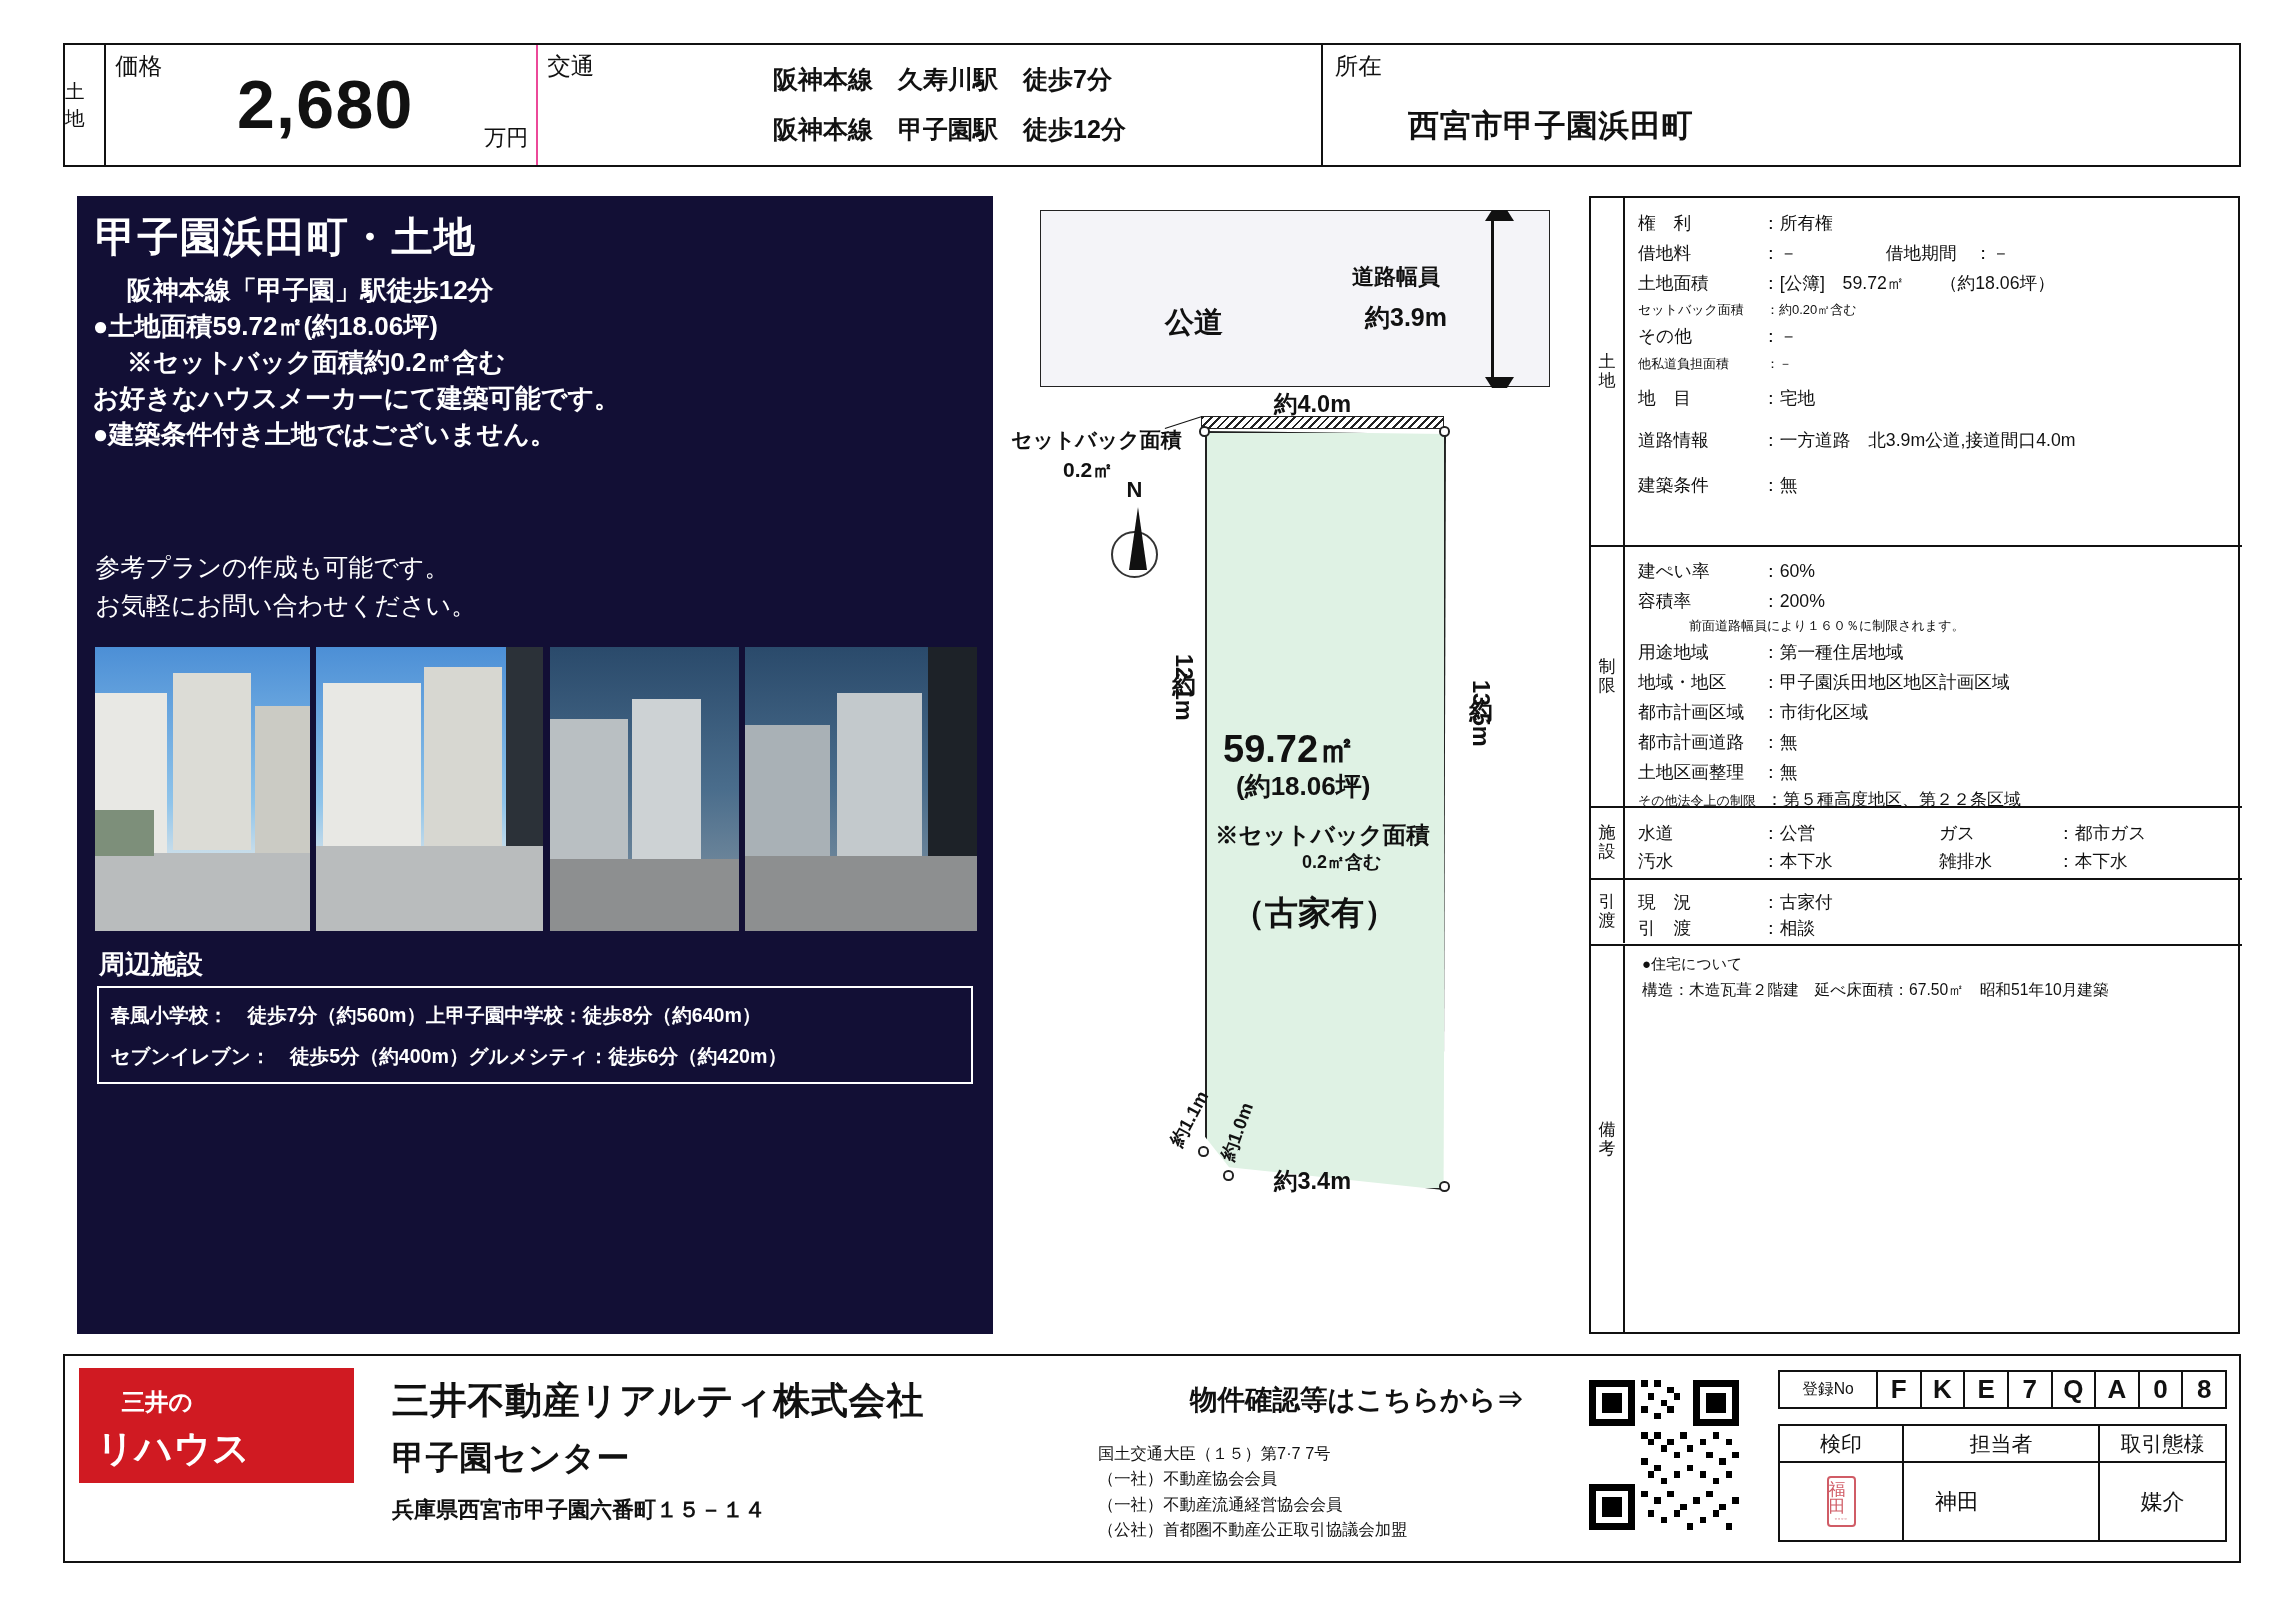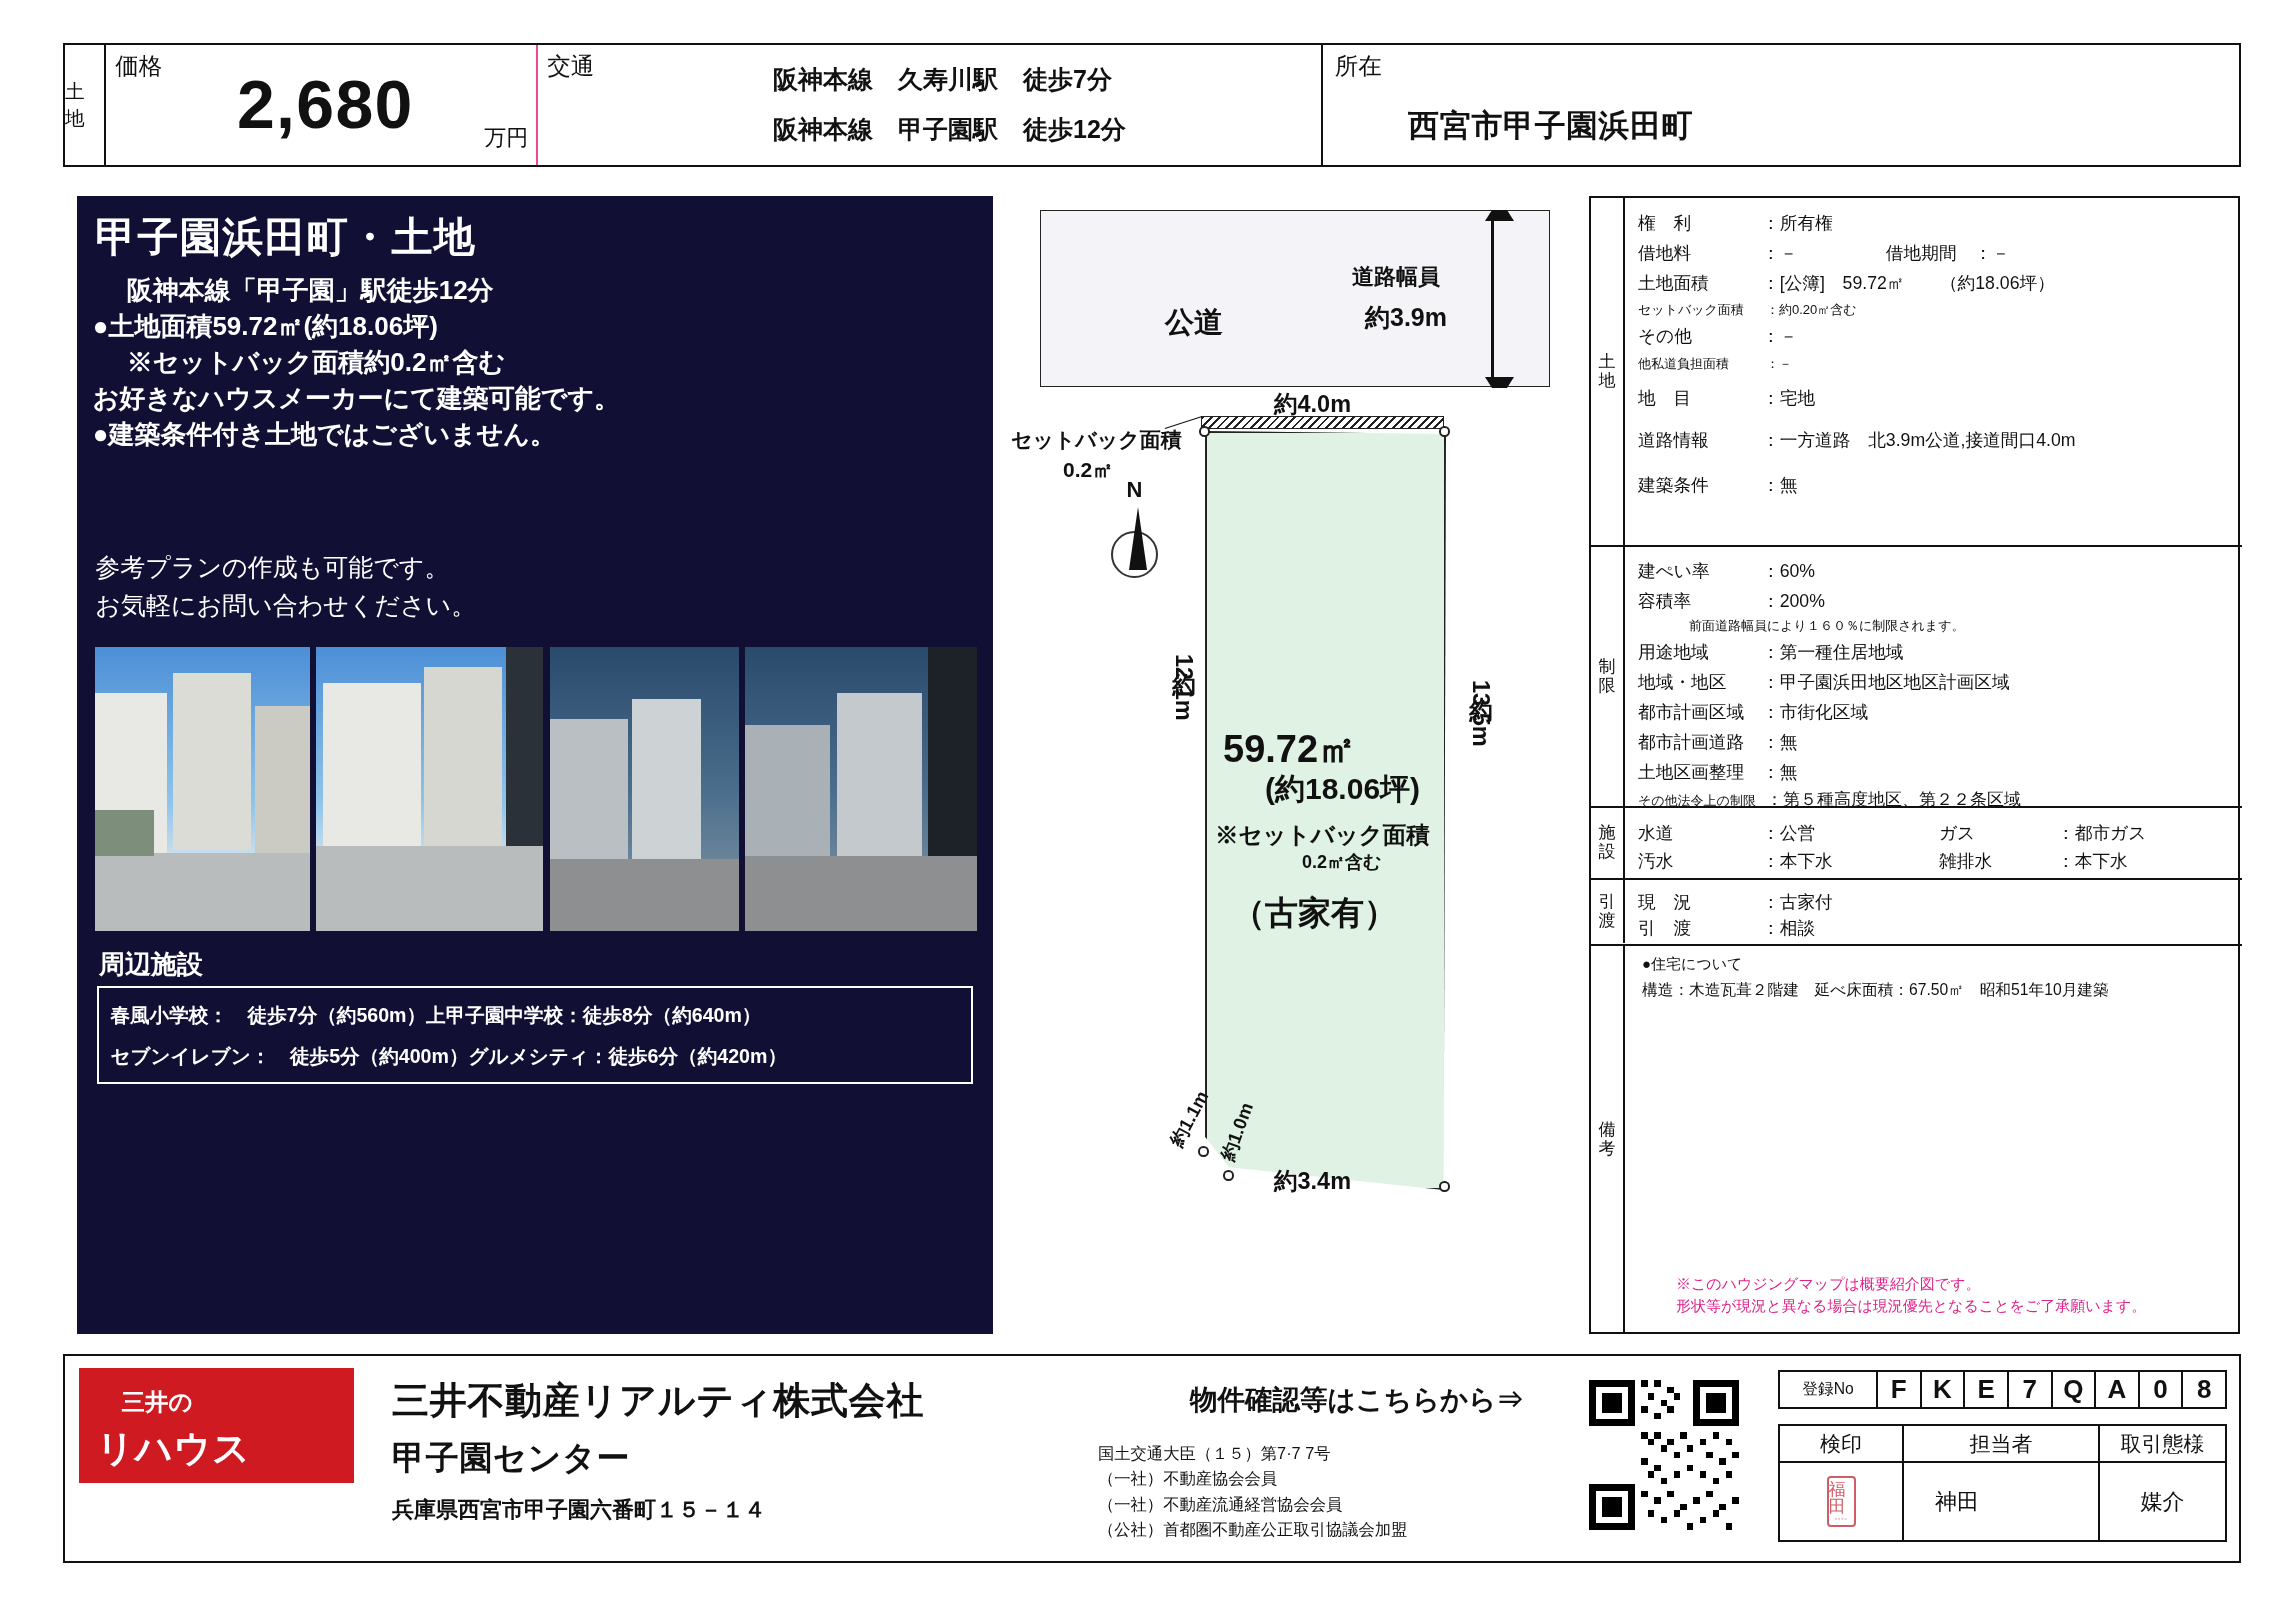--- a/index.html
+++ b/index.html
@@ -128,21 +128,21 @@
     position:absolute; left: 11.8px; top: 54px; width: 47px; height: 47px;
     border: 2px solid #333; border-radius: 50%;
   }
   .lot {
     position:absolute; left: 198px; top: 235px;
     width: 241px; height: 759px;
     background: #dff2e4; border: 2px solid #222;
     clip-path: polygon(0% 0%, 100% 0.4%, 99% 100%, 10% 97%, 0% 93%);
   }
   .lot-area { position:absolute; left: 216px; top: 528px; font-size: 38px; font-weight: 700; }
-  .lot-tsubo { position:absolute; left: 229px; top: 573px; font-size: 30px; font-weight: 700; margin-left: 29px; }
+  .lot-tsubo { position:absolute; left: 229px; top: 573px; font-size: 26px; font-weight: 700; }
   .lot-note1 { position:absolute; left: 208px; top: 623px; font-size: 23.5px; font-weight: 700; }
   .lot-note2 { position:absolute; left: 255px; top: 654px; font-size: 18px; font-weight: 700; margin-left: 40px; }
   .lot-old { position:absolute; left: 225px; top: 695px; font-size: 33px; font-weight: 700; }
   .dim-left { position:absolute; left: 161px; top: 458px; font-size: 23.5px; font-weight:700;
               writing-mode: vertical-rl; }
   .dim-right { position:absolute; left: 458px; top: 484px; font-size: 23.5px; font-weight:700;
               writing-mode: vertical-rl; }
   .dim-b1 { position:absolute; left: 152px; top: 910px; font-size: 18.3px; font-weight:700; transform: rotate(-62deg); }
   .dim-b2 { position:absolute; left: 200px; top: 923px; font-size: 18.3px; font-weight:700; transform: rotate(-70deg); }
   .dim-bottom { position:absolute; left: 267px; top: 969px; font-size: 23.5px; font-weight:700; }
@@ -418,24 +418,20 @@
     <div class="kv" style="left:47px; top:692px;">
       <span class="k">現　況</span><span>：古家付</span>
     </div>
     <div class="kv" style="left:47px; top:718px;">
       <span class="k">引　渡</span><span>：相談</span>
     </div>
 
     <div class="bigcell" style="left:51px; top:757px; font-size:15px;">●住宅について</div>
     <div class="bigcell" style="left:51px; top:782px; font-size:15.7px;">構造：木造瓦葺２階建　延べ床面積：67.50㎡　昭和51年10月建築</div>
 
-    <div class="note">
-      <div>※このハウジングマップは概要紹介図です。</div>
-      <div>形状等が現況と異なる場合は現況優先となることをご了承願います。</div>
-    </div>
   </div>
 
   <div class="footer">
     <div class="logo-box">
       <div class="t1">三井の</div>
       <div class="t2">リハウス</div>
     </div>
     <div class="co1">三井不動産リアルティ株式会社</div>
     <div class="co2">甲子園センター</div>
     <div class="co3">兵庫県西宮市甲子園六番町１５－１４</div>

